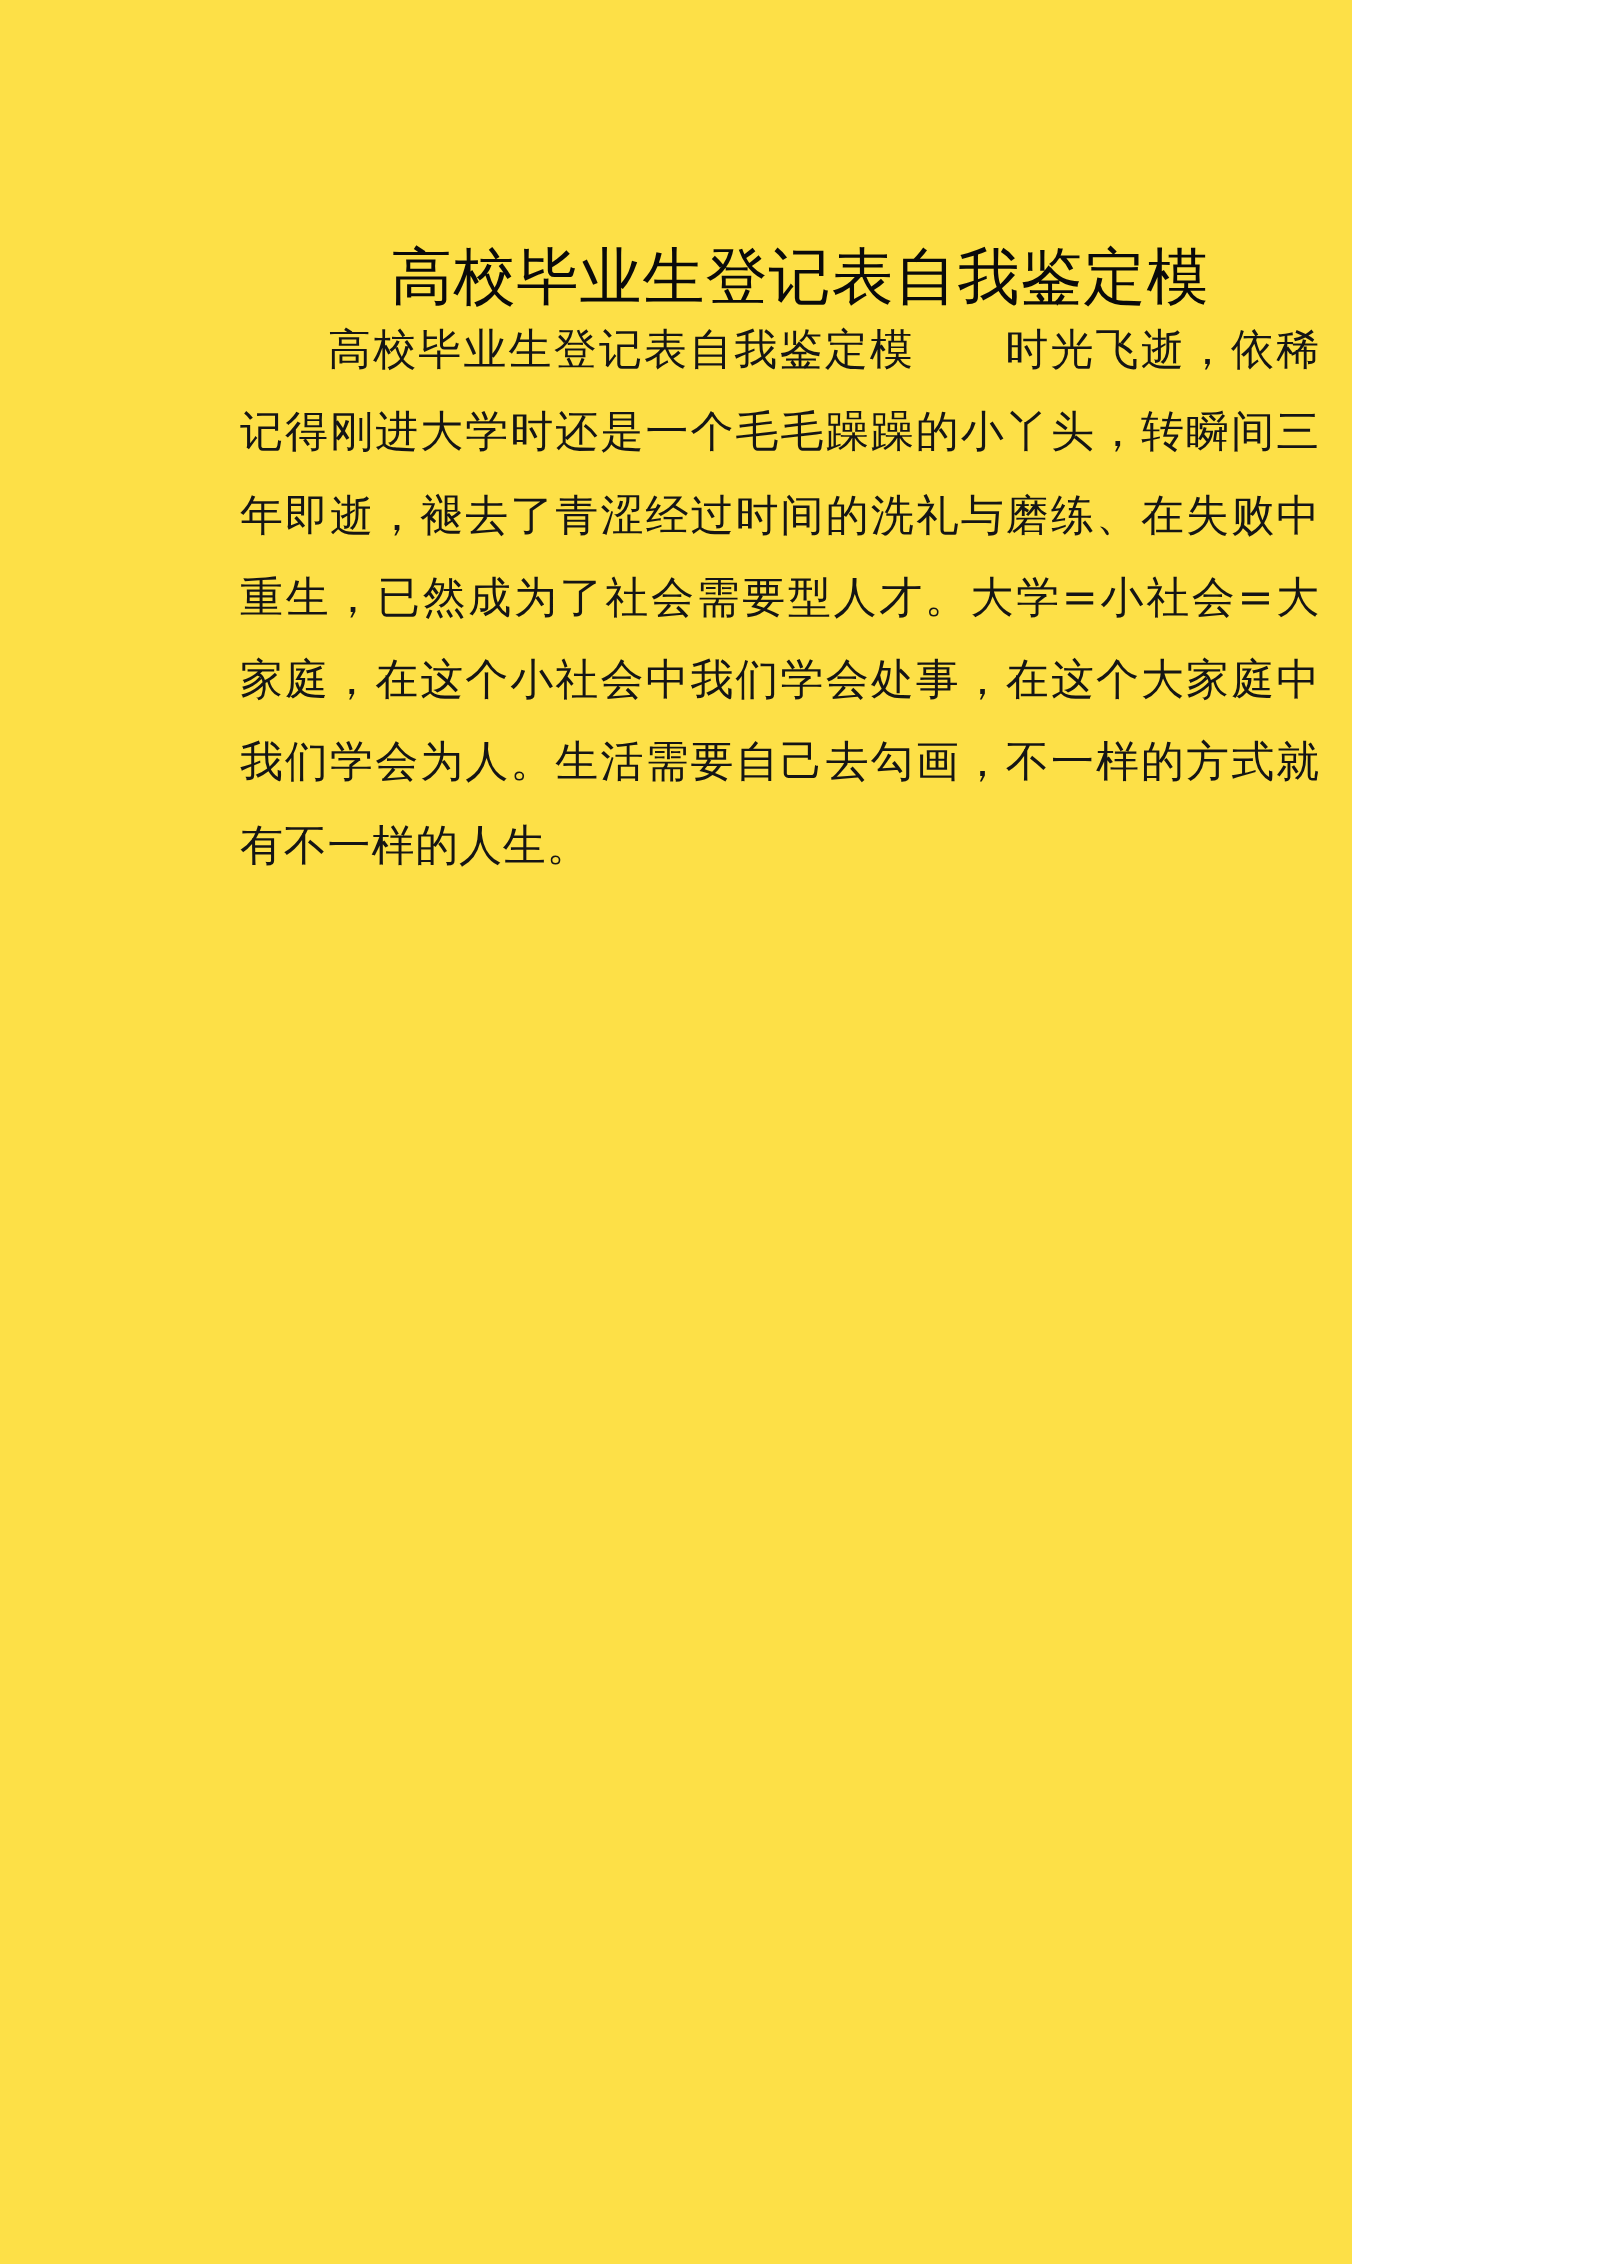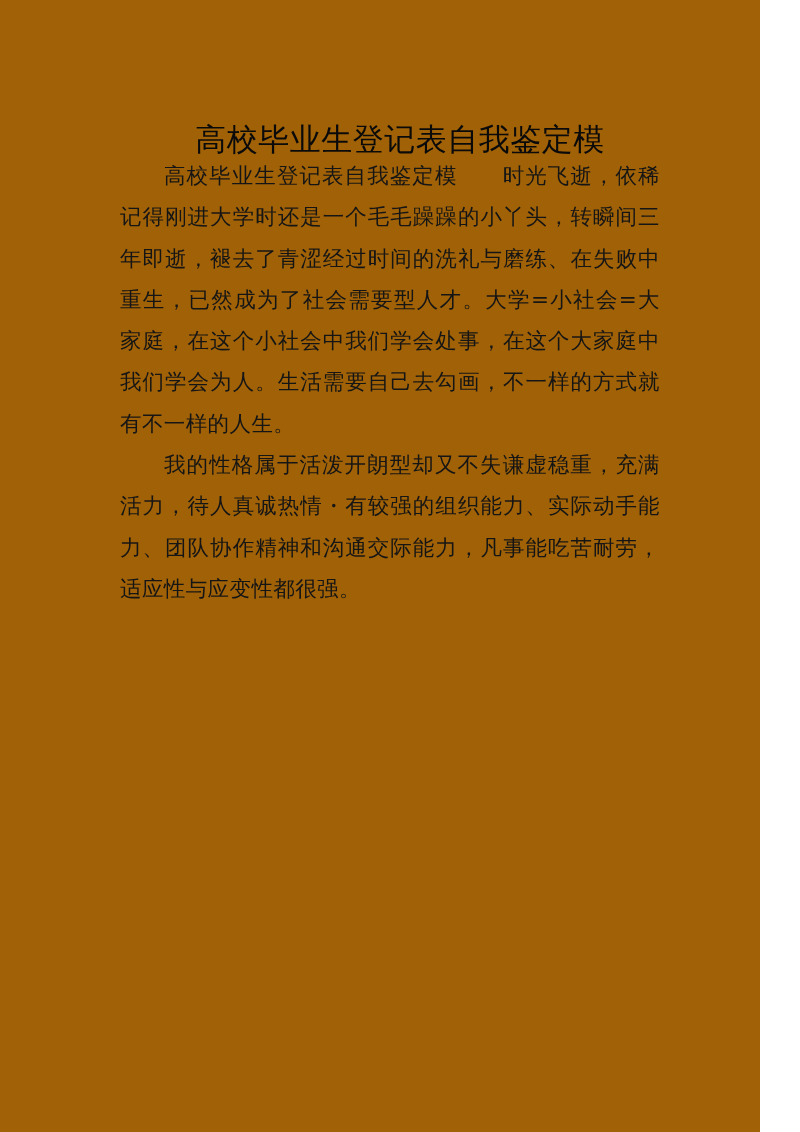--- a/index.html
+++ b/index.html
@@ -12,23 +12,23 @@
       height: 1132px;
       position: relative;
       overflow: hidden;
       font-family: "DejaVu Serif", "Liberation Serif", serif;
       color: #111111;
     }
     .page {
       position: absolute;
       left: 0;
       top: 0;
-      width: 760px;
+      width: 676px;
       height: 1132px;
-      background: #a16207;
+      background: #fde047;
       text-decoration: underline;
     }
     .title {
       position: absolute;
       top: 96px;
       left: 0;
       width: 800px;
       text-align: center;
       font-family: "DejaVu Sans", "Liberation Sans", sans-serif;
       font-size: 31px;
@@ -54,15 +54,14 @@
       color: #151515;
     }
   </style>
 </head>
 <body>
 
 <div class="page">
   <h1 class="title">高校毕业生登记表自我鉴定模</h1>
   <div class="body">
     <p class="para">高校毕业生登记表自我鉴定模　　时光飞逝，依稀记得刚进大学时还是一个毛毛躁躁的小丫头，转瞬间三年即逝，褪去了青涩经过时间的洗礼与磨练、在失败中重生，已然成为了社会需要型人才。大学=小社会=大家庭，在这个小社会中我们学会处事，在这个大家庭中我们学会为人。生活需要自己去勾画，不一样的方式就有不一样的人生。</p>
-    <p class="para">我的性格属于活泼开朗型却又不失谦虚稳重，充满活力，待人真诚热情・有较强的组织能力、实际动手能力、团队协作精神和沟通交际能力，凡事能吃苦耐劳，适应性与应变性都很强。</p>
   </div>
 </div>
 
 </body></html>

